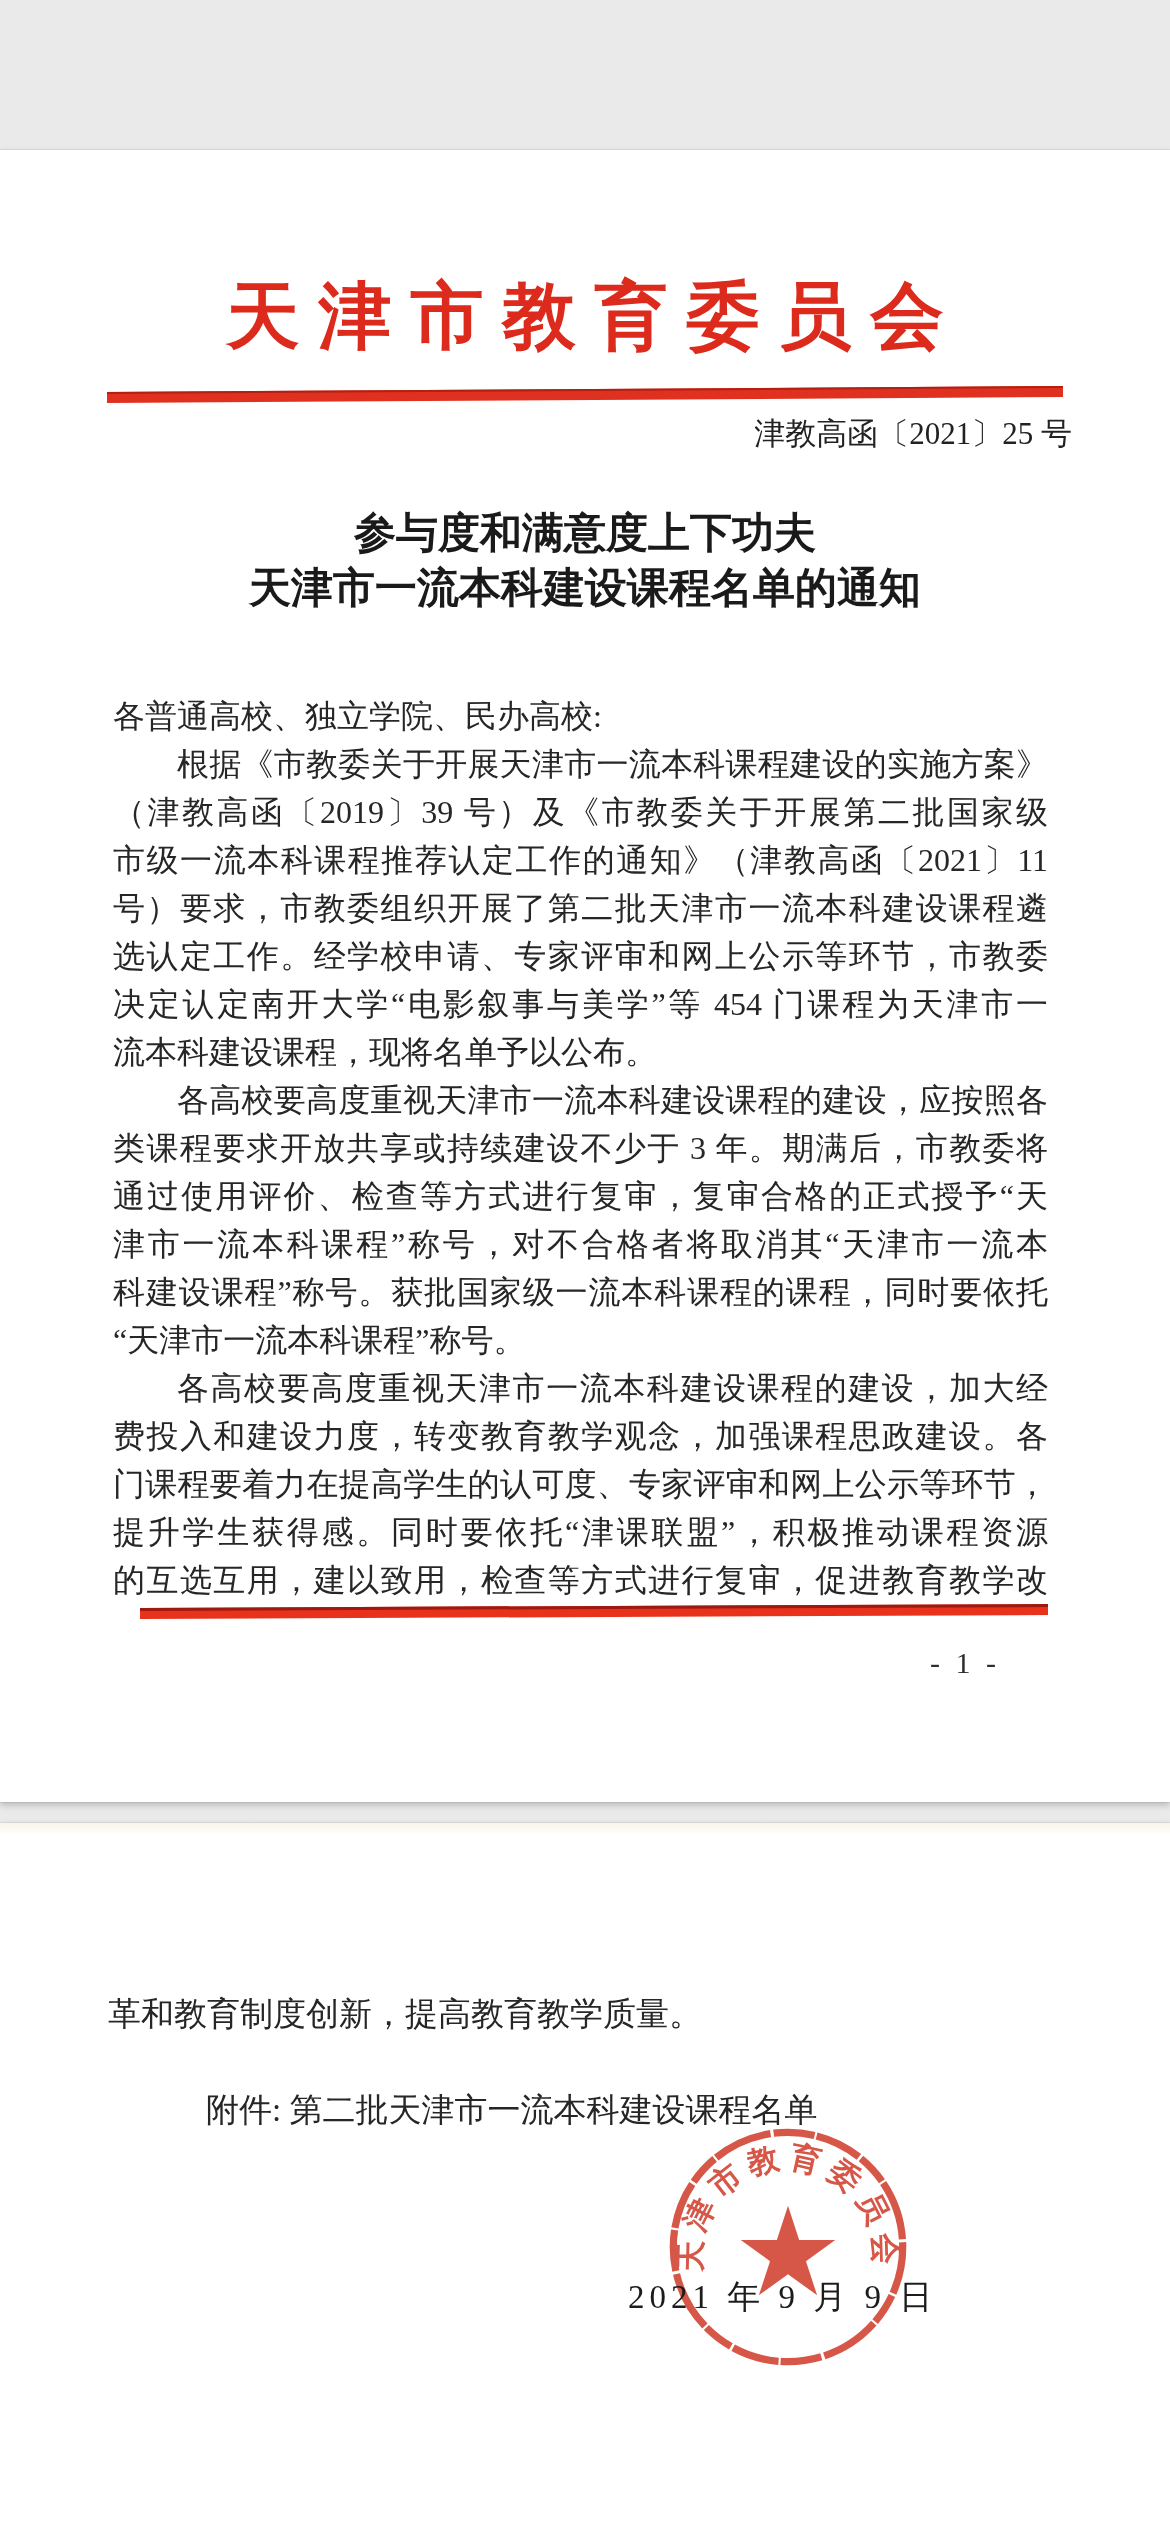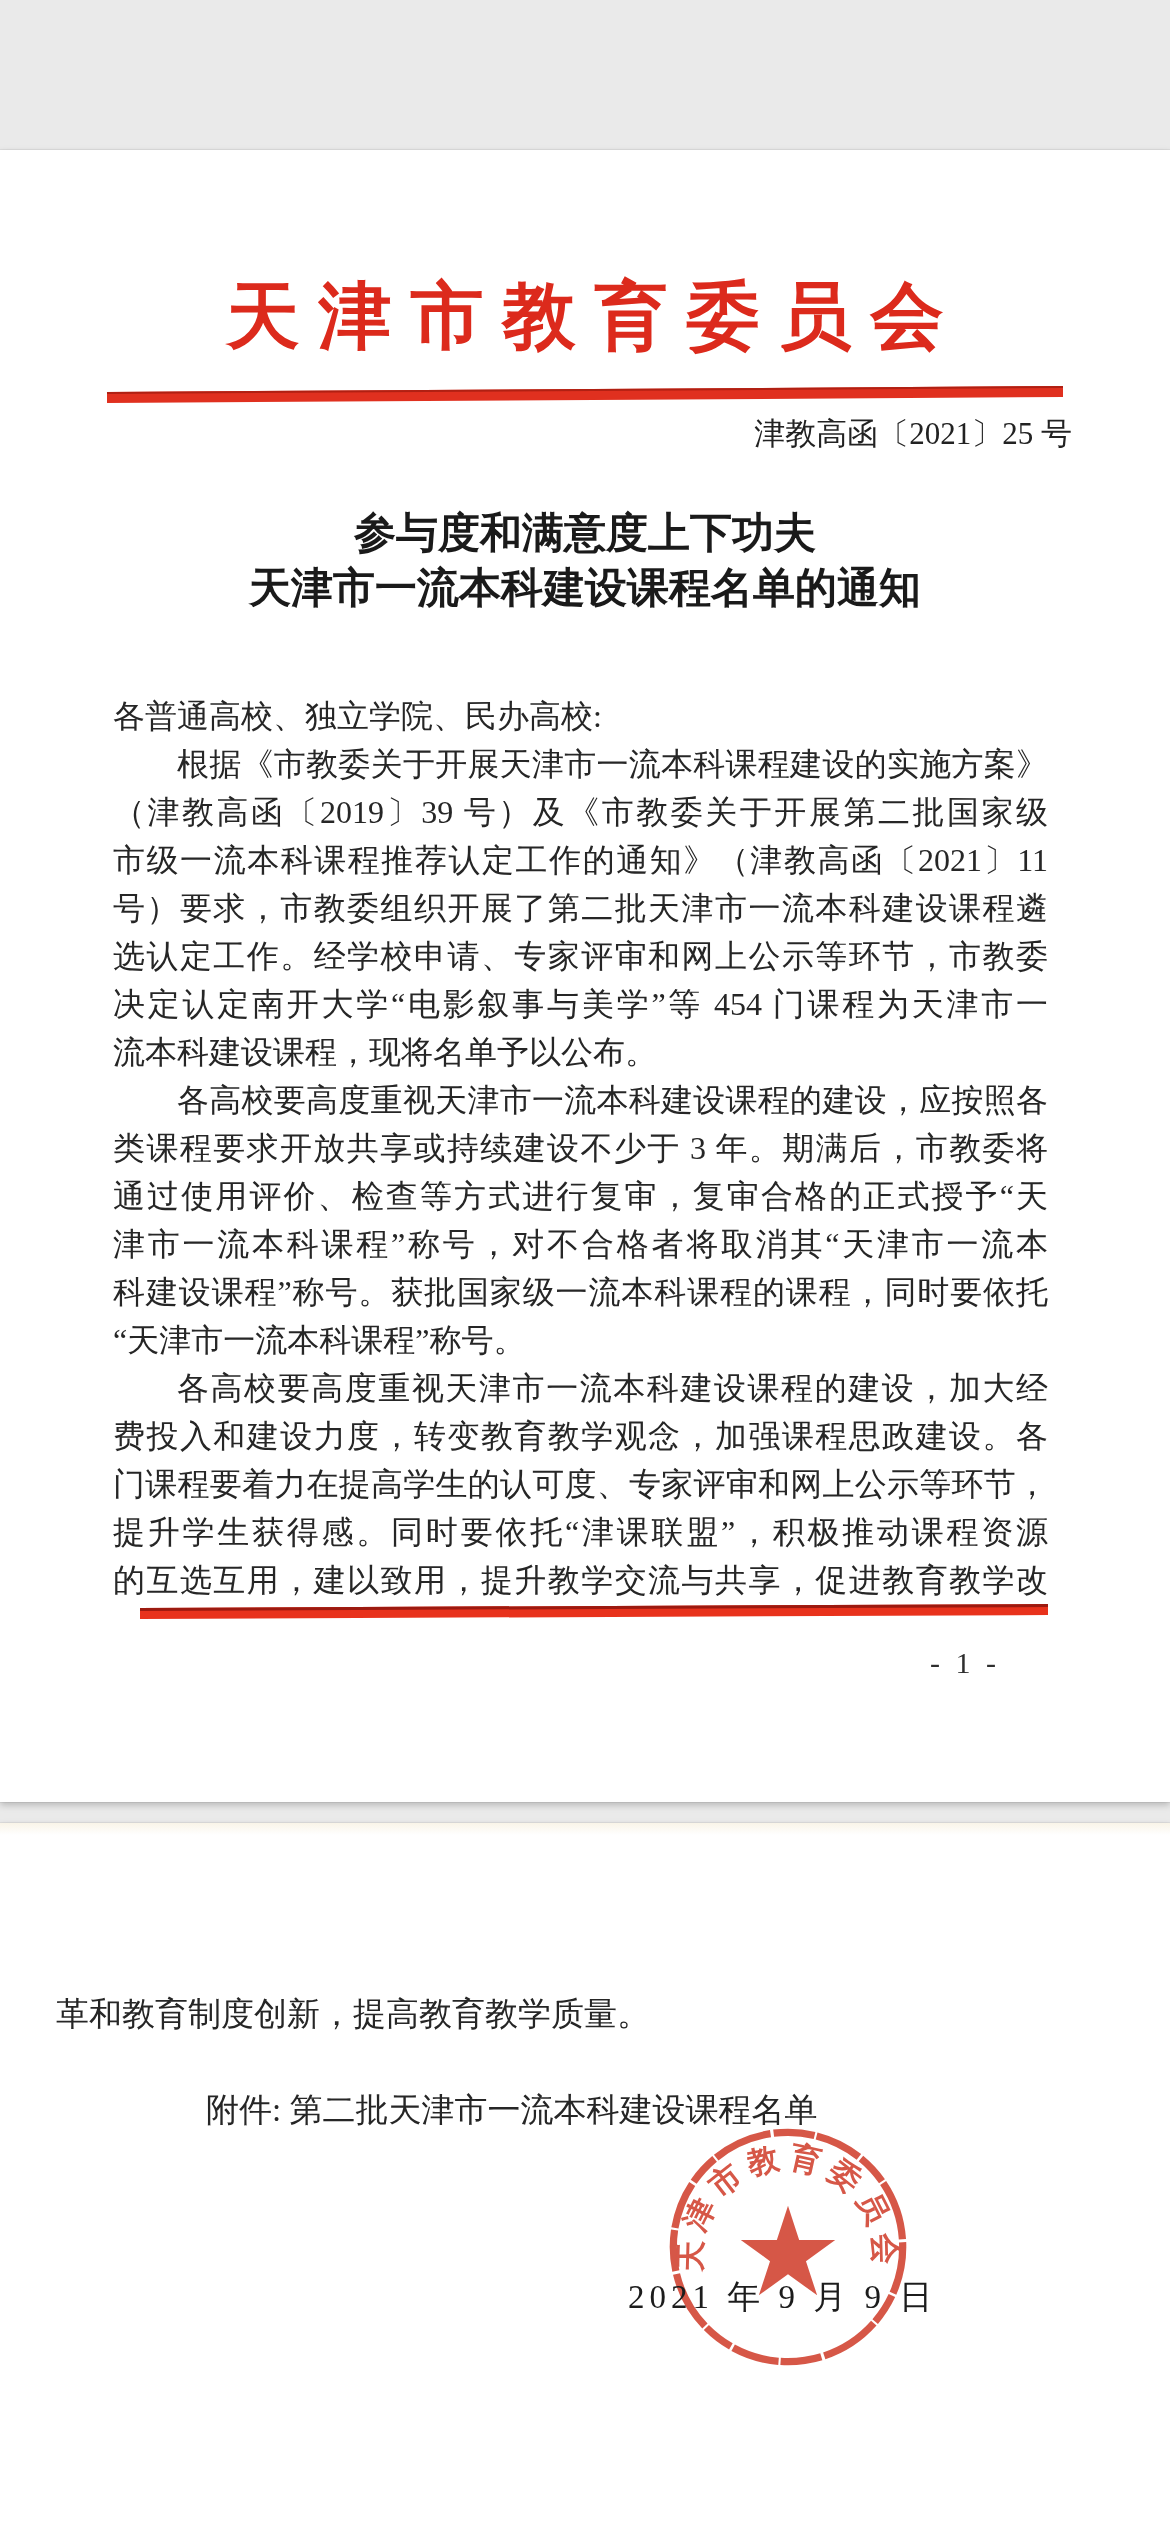--- a/index.html
+++ b/index.html
@@ -107,21 +107,21 @@
     top: 1496px;
     right: 170px;
     font-size: 30px;
     letter-spacing: 4px;
     color: #2e2e2e;
   }
 
   
   .cont-line {
     margin: 0;
-    padding: 167px 122px 0 56px;
+    padding: 167px 122px 0 108px;
     font-size: 33px;
     line-height: 48px;
     color: #262626;
   }
   .attach-line {
     margin: 48px 0 0 0;
     padding: 0 122px 0 140px;
     text-indent: 2em;
     font-size: 33px;
     line-height: 48px;
@@ -171,21 +171,21 @@
       <p class="bl ind j">各高校要高度重视天津市一流本科建设课程的建设，应按照各</p>
       <p class="bl j">类课程要求开放共享或持续建设不少于 3 年。期满后，市教委将</p>
       <p class="bl j">通过使用评价、检查等方式进行复审，复审合格的正式授予“天</p>
       <p class="bl j">津市一流本科课程”称号，对不合格者将取消其“天津市一流本</p>
       <p class="bl j">科建设课程”称号。获批国家级一流本科课程的课程，同时要依托</p>
       <p class="bl">“天津市一流本科课程”称号。</p>
       <p class="bl ind j">各高校要高度重视天津市一流本科建设课程的建设，加大经</p>
       <p class="bl j">费投入和建设力度，转变教育教学观念，加强课程思政建设。各</p>
       <p class="bl j">门课程要着力在提高学生的认可度、专家评审和网上公示等环节，</p>
       <p class="bl j">提升学生获得感。同时要依托“津课联盟”，积极推动课程资源</p>
-      <p class="bl j">的互选互用，建以致用，提升教学交流与共享，促进教育教学改</p>
+      <p class="bl j">的互选互用，建以致用，检查等方式进行复审，促进教育教学改</p>
     </div>
     <div class="foot-rule"></div>
     <div class="page-no">- 1 -</div>
   </section>
 
   <section class="page page-2">
     <p class="cont-line">革和教育制度创新，提高教育教学质量。</p>
     <p class="attach-line">附件: 第二批天津市一流本科建设课程名单</p>
 
     <div class="seal">

